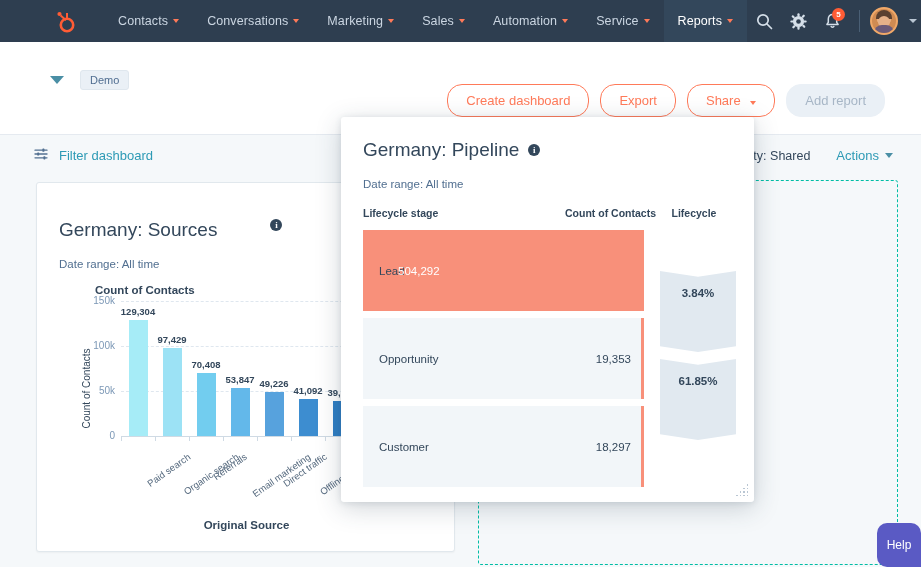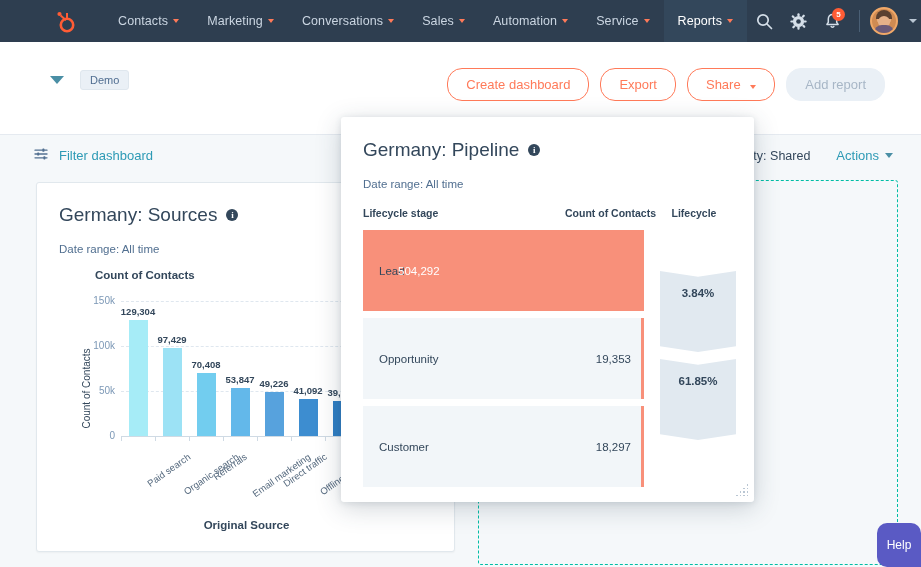--- a/index.html
+++ b/index.html
@@ -80,21 +80,21 @@
   }
   .demo-badge {
     margin-left: 16px; background: #eaf0f6; color: #506e91;
     font-size: 11px; padding: 3px 9px; border-radius: 3px;
     border: 1px solid #dfe7ee;
   }
   .header-actions { position: absolute; right: 36px; top: 26px; display: flex; align-items: center; gap: 11px; }
   .btn {
     font-size: 13px; padding: 9px 18px; border-radius: 15px;
     cursor: pointer; white-space: nowrap; line-height: 1;
-    background: #fff; border: 1px solid #ff7a59; color: #ff7a59;
+    background: #fff; border: 1px solid #ff7a59; color: #ff7a59; margin-top: 16px;
   }
   .btn-disabled {
     background: #eaf0f6; border: 1px solid #eaf0f6; color: #a7b6c6; cursor: default;
   }
   .btn .bcaret {
     display: inline-block; margin-left: 6px;
     border-left: 3.5px solid transparent; border-right: 3.5px solid transparent;
     border-top: 4.5px solid #ff7a59;
   }
 
@@ -122,21 +122,21 @@
   }
 
   
   .card-sources {
     position: absolute; left: 36px; top: 182px; width: 419px; height: 370px;
     background: #fff; border: 1px solid #e1e8ed; border-radius: 3px;
     box-shadow: 0 1px 2px rgba(0,0,0,.04);
   }
   .card-title {
     font-size: 19px; color: #33475b; font-weight: normal;
-    margin: 21px 0 0 22px; display: flex; align-items: center;
+    margin: 36px 0 0 22px; display: flex; align-items: flex-start; gap: 44px;
   }
   .info-icon {
     display: inline-flex; align-items: center; justify-content: center;
     width: 12px; height: 12px; border-radius: 50%;
     background: #33475b; color: #fff; font-size: 9px; font-weight: bold;
     margin-left: 9px; font-family: "Liberation Serif", serif; line-height: 1;
   }
   .date-range { font-size: 11.5px; color: #516f90; margin: 17px 0 0 22px; }
   .chart-metric { font-size: 11.5px; color: #33475b; font-weight: bold; margin: 14px 0 0 58px; }
 
@@ -238,25 +238,25 @@
         <path d="M10.6 8.4 L16 13.2" stroke="#ff5c35" stroke-width="2" fill="none"></path>
         <path d="M17 6 L17 11.6" stroke="#ff5c35" stroke-width="2" fill="none"></path>
       </svg>
     </div>
     <div class="nav-items">
       <div class="nav-item">
         <span>Contacts</span>
         <span class="caret"></span>
       </div>
       <div class="nav-item">
+        <span>Conversations</span>
+        <span class="caret"></span>
+      </div>
+      <div class="nav-item">
         <span>Marketing</span>
-        <span class="caret"></span>
-      </div>
-      <div class="nav-item">
-        <span>Conversations</span>
         <span class="caret"></span>
       </div>
       <div class="nav-item">
         <span>Sales</span>
         <span class="caret"></span>
       </div>
       <div class="nav-item">
         <span>Automation</span>
         <span class="caret"></span>
       </div>

